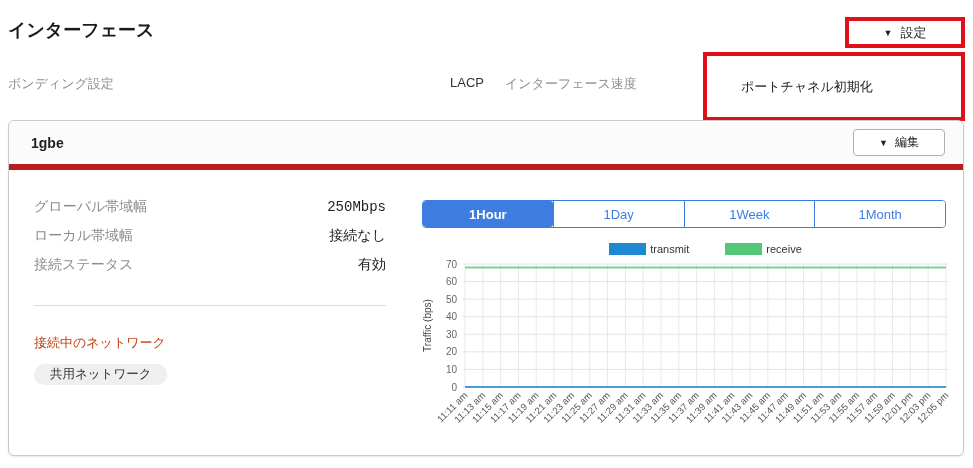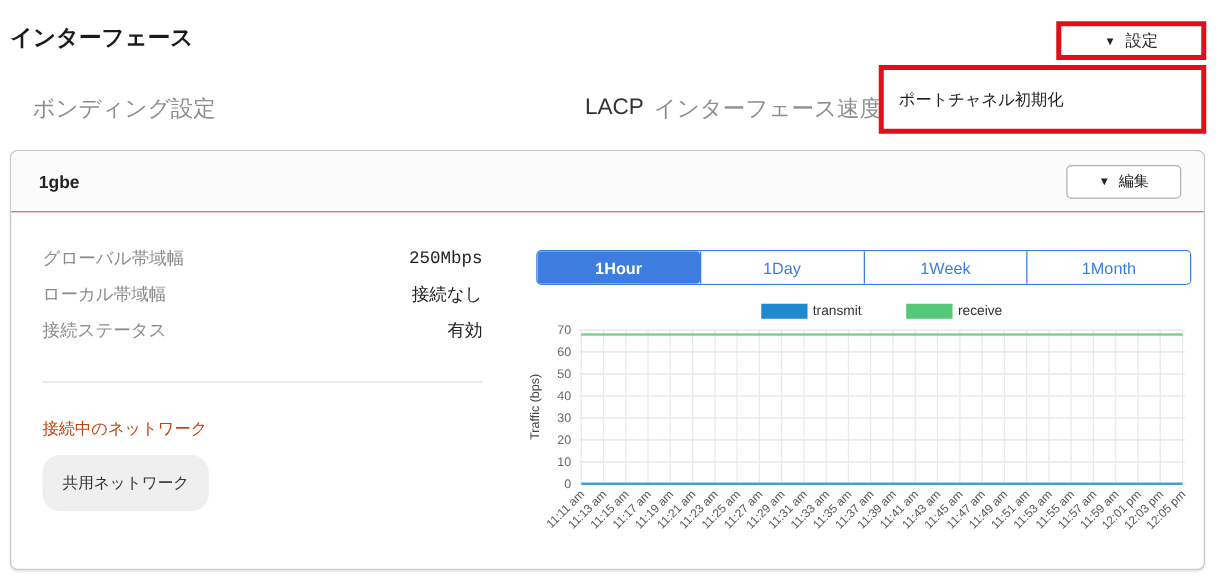--- a/index.html
+++ b/index.html
@@ -9,60 +9,60 @@
     width:973px; height:468px; position:relative; overflow:hidden;
     background:#fff; font-family:"Liberation Sans","DejaVu Sans",sans-serif; color:#222;
   }
   .page-title { position:absolute; left:8px; top:18px; font-size:18px; font-weight:bold; color:#1a1a1a; }
   .settings-btn {
     position:absolute; left:845px; top:17px; width:120px; height:31px;
     border:4px solid var(--red); background:#fff; display:flex; align-items:center; justify-content:center;
     gap:8px; font-size:13px; color:#222; cursor:pointer;
   }
   .caret { font-size:9px; color:#222; }
-  .nav-item { position:absolute; top:75px; font-size:18px; cursor:pointer; white-space:nowrap;margin-left:18px; }
+  .nav-item { position:absolute; top:75px; font-size:13px; cursor:pointer; white-space:nowrap; }
   .nav-muted { color:#8e8e8e; }
   .nav-dark  { color:#333; }
   .nav-highlight-box {
-    position:absolute; left:703px; top:52px; width:262px; height:55px;
-    border:4px solid var(--red); background:#fff; display:flex; align-items:center; cursor:pointer;
+    position:absolute; left:703px; top:52px; width:262px; height:69px;
+    border:4px solid var(--red); background:#fff; display:flex; align-items:center; cursor:pointer;padding-left:22px;
   }
   .nav-highlight-box span { margin-left:12px; font-size:13px; color:#222; }
 
   .card {
     position:absolute; left:8px; top:120px; width:956px; height:336px;
     border:1px solid #c9c9c9; border-radius:6px; background:#fff;
     box-shadow:0 1px 2px rgba(0,0,0,.10);
   }
   .card-header {
     height:49px; display:flex; align-items:center; padding:0 18px;
-    background:#fbfbfb; border-bottom:1px solid #b91c1c; border-radius:6px 6px 0 0;
+    background:#fbfbfb; border-bottom:6px solid #b91c1c; border-radius:6px 6px 0 0;
   }
   .card-title { font-size:14px; font-weight:bold; color:#222; margin-left:4px; }
   .edit-btn {
     margin-left:auto; width:92px; height:27px; background:#fff; border:1px solid #b0b0b0;
     border-radius:4px; font-size:12px; color:#222; display:flex; align-items:center;
     justify-content:center; gap:7px; cursor:pointer; font-family:inherit;
   }
   .card-body { position:relative; height:286px; }
 
   .details { position:absolute; left:25px; top:22px; width:352px; }
   .detail-row { display:flex; justify-content:space-between; align-items:center; height:29px; font-size:14px; }
   .detail-label { color:#8c8c8c; }
   .detail-value { color:#222;font-family:Liberation Mono, monospace; }
   .divider { margin-top:26px; border-top:1px solid #ddd; }
   .networks-label { margin-top:28px; font-size:13px; color:#c2410c; }
   .badge {
-    display:inline-block; margin-top:12px; padding:14px 16px; background:#efefef;
+    display:inline-block; margin-top:12px; padding:2px 16px; background:#efefef;
     border-radius:14px; font-size:12.5px; color:#333; cursor:pointer;
   }
 
   .chart-col { position:absolute; left:411px; top:30px; width:540px; }
   .tabs {
-    display:flex; width:524px; height:28px; margin-left:9px;
+    display:flex; width:524px; height:28px; margin-left:2px;
     border:1px solid var(--accent); border-radius:4px; background:#fff; overflow:hidden;
   }
   .tab {
     flex:1; display:flex; align-items:center; justify-content:center;
     font-size:13px; color:var(--accent); background:#fff; cursor:pointer;
     border-left:1px solid var(--accent);
   }
   .tab:first-child { border-left:none; }
   .tab.active { background:var(--accent); color:#fff; font-weight:bold; border-radius:3px; }
 

